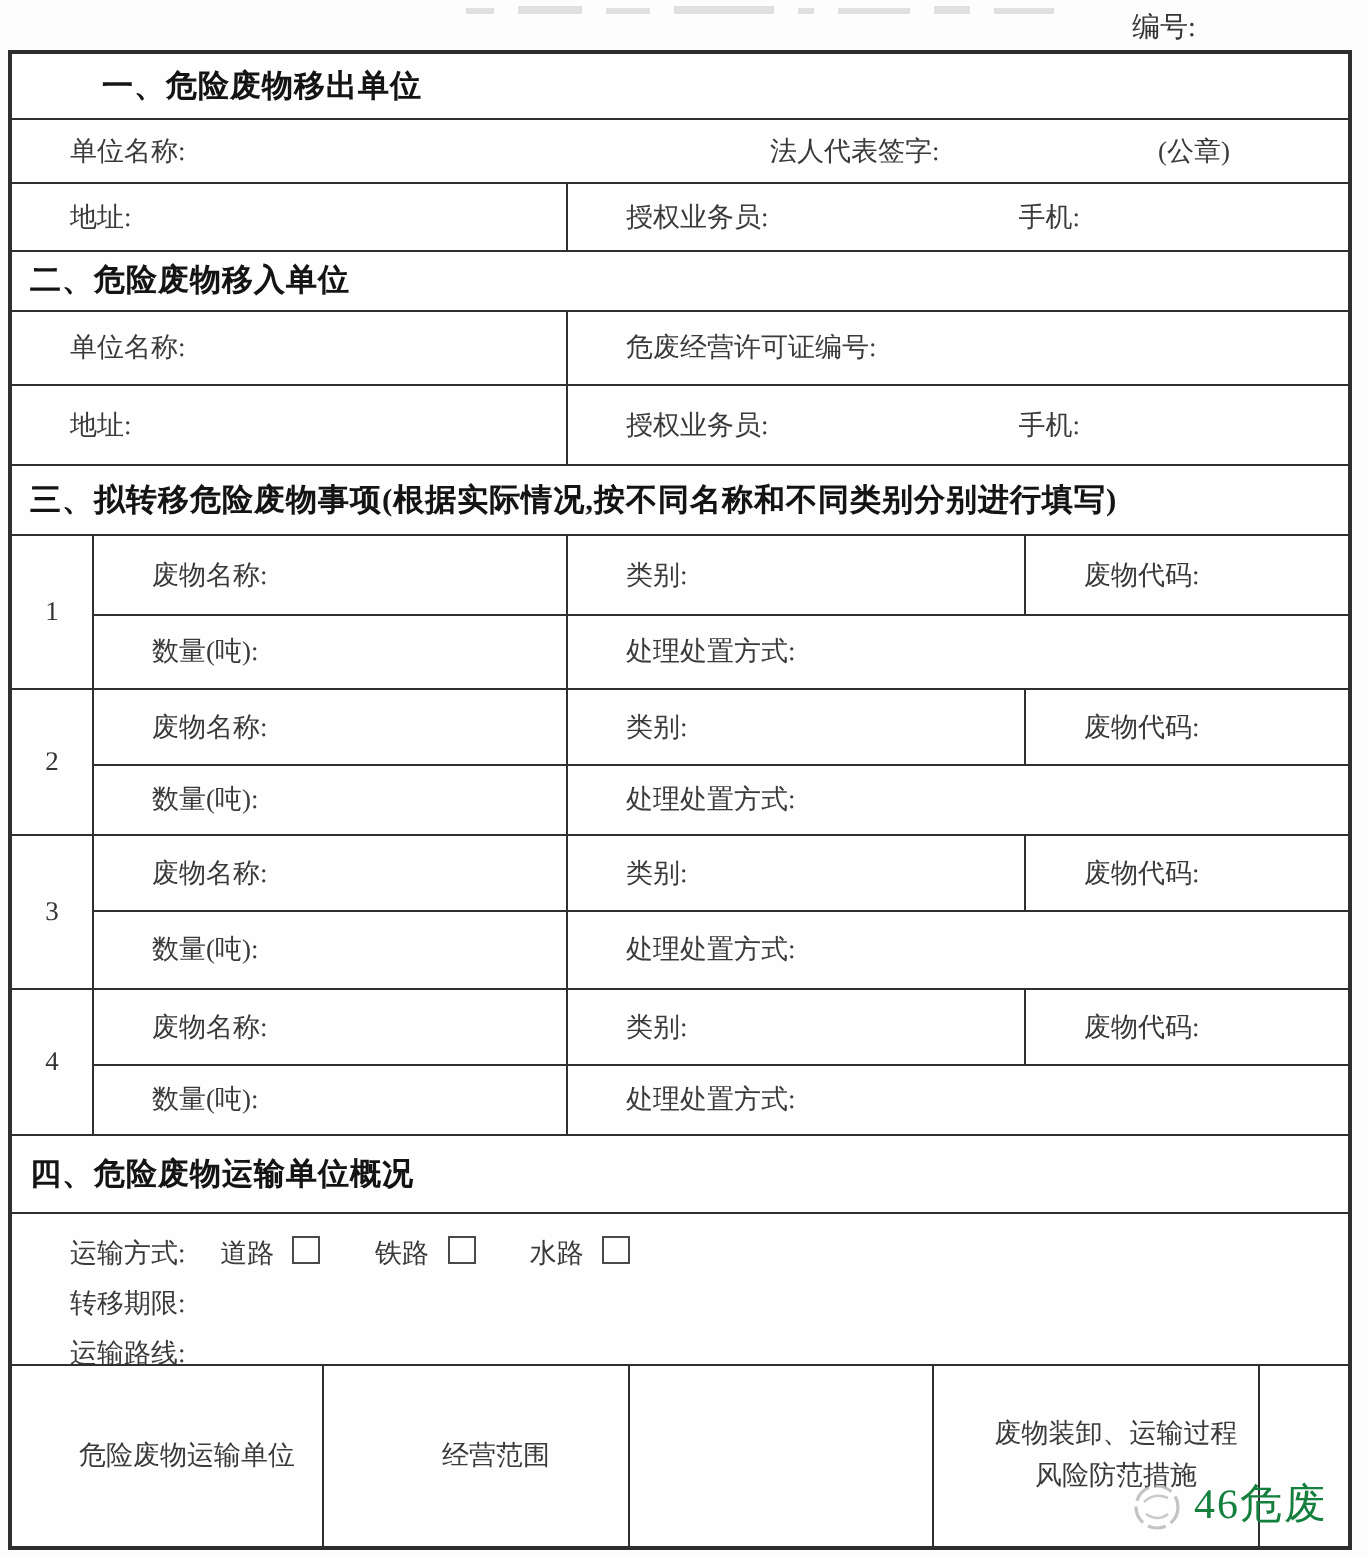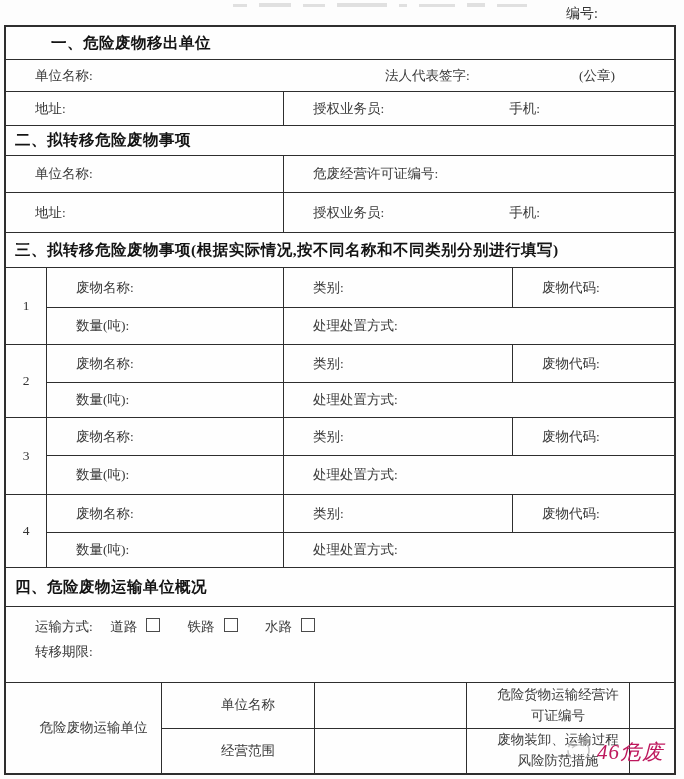--- a/index.html
+++ b/index.html
@@ -33,21 +33,21 @@
   .grow-b{flex:1;}
   
   .transport-cell{display:block;padding:7px 0 0 9px;line-height:25px;}
   .cbx{display:inline-block;width:12px;height:12px;border:1.4px solid #4a4a4a;vertical-align:-1px;margin-left:9px;background:#fff;}
   .mode{margin-left:24px;}
   .mode.m1{margin-left:14px;text-align:center;}
   
   .bt-label{justify-content:center;padding-left:0;text-align:center;line-height:1.55;}
   .bt-label .wrap{display:block;width:128px;}
   
-  .watermark{left:566px;top:738px;display:flex;align-items:flex-start;gap:6px;color:#be185d;font-size:21px;letter-spacing:1px;font-style:italic;}
+  .watermark{left:566px;top:738px;display:flex;align-items:flex-end;gap:6px;color:#15803d;font-size:21px;letter-spacing:1px;}
   .watermark svg{display:block;opacity:.75;}
 </style>
 </head>
 <body>
 
 <div class="abs remnant">
   <span style="width:14px"></span>
     <span style="width:32px;height:4px"></span>
     <span style="width:22px"></span>
   <span style="width:50px;height:4px"></span>
@@ -74,21 +74,21 @@
   <div class="row" style="height:34px">
     <div class="cell" style="width:258px">
       <span>地址:</span>
     </div>
     <div class="cell last" style="flex:1">
       <span>授权业务员:</span>
       <span style="margin-left:125px">手机:</span>
     </div>
   </div>
 
-  <div class="row hdr" style="height:30px">二、拟转移危险废物事项</div>
+  <div class="row hdr" style="height:30px">二、危险废物移入单位</div>
 
   <div class="row" style="height:37px">
     <div class="cell" style="width:258px">
       <span>单位名称:</span>
     </div>
     <div class="cell last" style="flex:1">
       <span>危废经营许可证编号:</span>
     </div>
   </div>
 
@@ -214,38 +214,29 @@
           <span>道路</span><span class="cbx"></span>
         </span>
         <span class="mode">
           <span>铁路</span><span class="cbx"></span>
         </span>
         <span class="mode">
           <span>水路</span><span class="cbx"></span>
         </span>
       </div>
       <div>转移期限:</div>
+      <div>运输路线:</div>
     </div>
   </div>
 
   <div class="row" style="height:91px">
     <div class="cell bt-label" style="width:136px">
       <span>危险废物运输单位</span>
     </div>
     <div class="grows">
-      <div class="grow grow-a" style="height:46px">
-        <div class="cell bt-label" style="width:133px">
-          <span>单位名称</span>
-          </div>
-        <div class="cell" style="width:132px"></div>
-        <div class="cell bt-label" style="width:143px">
-          <span class="wrap">危险货物运输经营许可证编号</span>
-          </div>
-        <div class="cell last" style="flex:1"></div>
-      </div>
       <div class="grow grow-b">
         <div class="cell bt-label" style="width:133px">
           <span>经营范围</span>
           </div>
         <div class="cell" style="width:132px"></div>
         <div class="cell bt-label" style="width:143px">
           <span class="wrap">废物装卸、运输过程风险防范措施</span>
           </div>
         <div class="cell last" style="flex:1"></div>
       </div>

